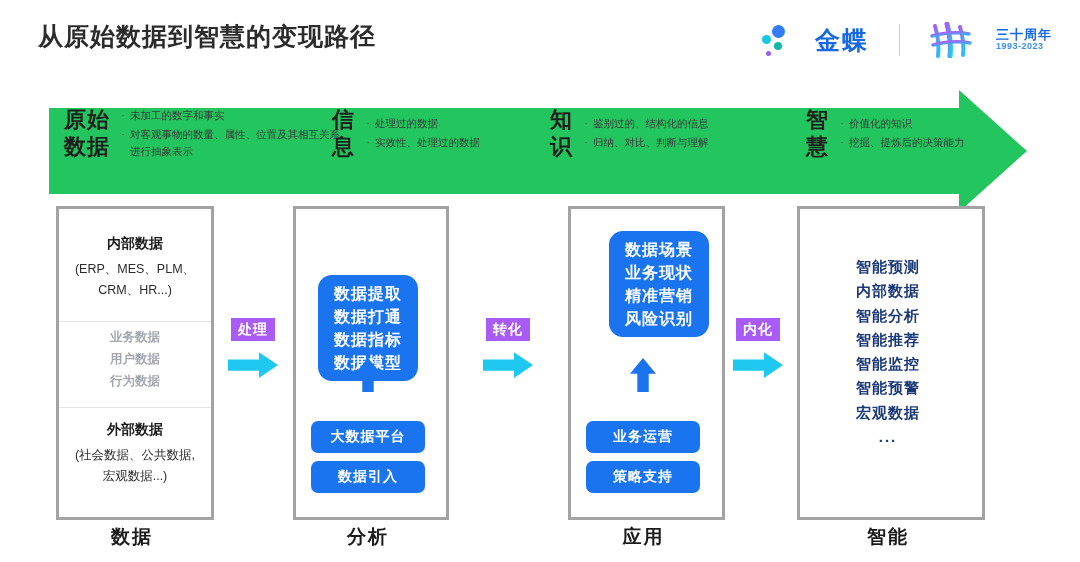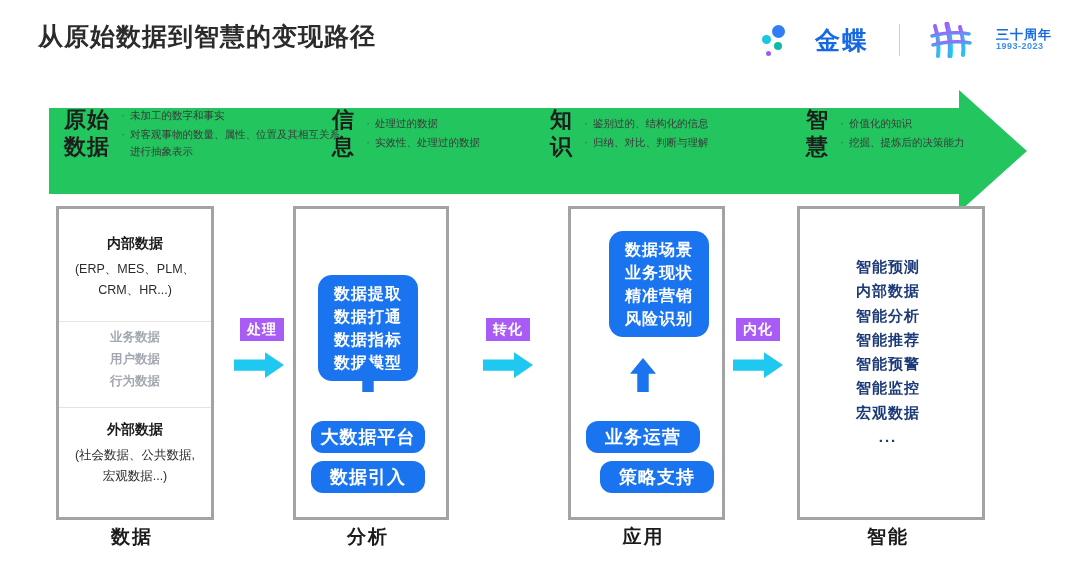--- a/index.html
+++ b/index.html
@@ -212,33 +212,33 @@
     background: #1a74ef;
     clip-path: polygon(50% 0, 100% 46%, 72% 46%, 72% 100%, 28% 100%, 28% 46%, 0 46%);
   }
   .up-arrow-2 { left: 355px; top: 358px; }
   .up-arrow-3 { left: 630px; top: 358px; }
 
   
   .pill {
     position: absolute;
     background: #1a74ef;
-    border-radius: 12px;
+    border-radius: 7px;
     color: #ffffff;
-    font-size: 18px;
+    font-size: 14px;
     font-weight: bold;
     letter-spacing: 1px;
     display: flex;
     align-items: center;
     justify-content: center;
   }
   .pill-2a { left: 311px; top: 421px; width: 114px; height: 32px; }
   .pill-2b { left: 311px; top: 461px; width: 114px; height: 32px; }
   .pill-3a { left: 586px; top: 421px; width: 114px; height: 32px; }
-  .pill-3b { left: 600px; top: 461px; width: 114px; height: 32px; }
+  .pill-3b { left: 586px; top: 461px; width: 114px; height: 32px; }
 
   
   .c4-list {
     position: absolute;
     left: 797px; top: 255px;
     width: 182px;
     text-align: center;
     color: #1c3a78;
     font-size: 15px;
     font-weight: bold;
@@ -253,21 +253,21 @@
   }
 
   
   .connector {
     position: absolute;
     width: 62px;
     display: flex;
     flex-direction: column;
     align-items: center;
   }
-  .conn-1 { left: 222px; top: 318px; align-items: flex-end; }
+  .conn-1 { left: 222px; top: 318px; }
   .conn-2 { left: 477px; top: 318px; }
   .conn-3 { left: 727px; top: 318px; }
   .conn-label {
     background: #a95cf5;
     color: #ffffff;
     font-size: 14px;
     font-weight: bold;
     letter-spacing: 1px;
     padding: 3px 7px 4px 7px;
     line-height: 1.15;
@@ -433,22 +433,22 @@
 <div class="up-arrow up-arrow-3"></div>
 <div class="pill pill-3a">业务运营</div>
 <div class="pill pill-3b">策略支持</div>
 
 <div class="card card-4"></div>
 <div class="c4-list">
   <div>智能预测</div>
   <div>内部数据</div>
   <div>智能分析</div>
   <div>智能推荐</div>
+  <div>智能监控</div>
   <div>智能预警</div>
-  <div>智能监控</div>
   <div>宏观数据</div>
   <div class="c4-ellipsis">...</div>
 </div>
 
 <div class="connector conn-1">
   <span class="conn-label">处理</span>
   <span class="right-arrow"></span>
 </div>
 <div class="connector conn-2">
   <span class="conn-label">转化</span>

